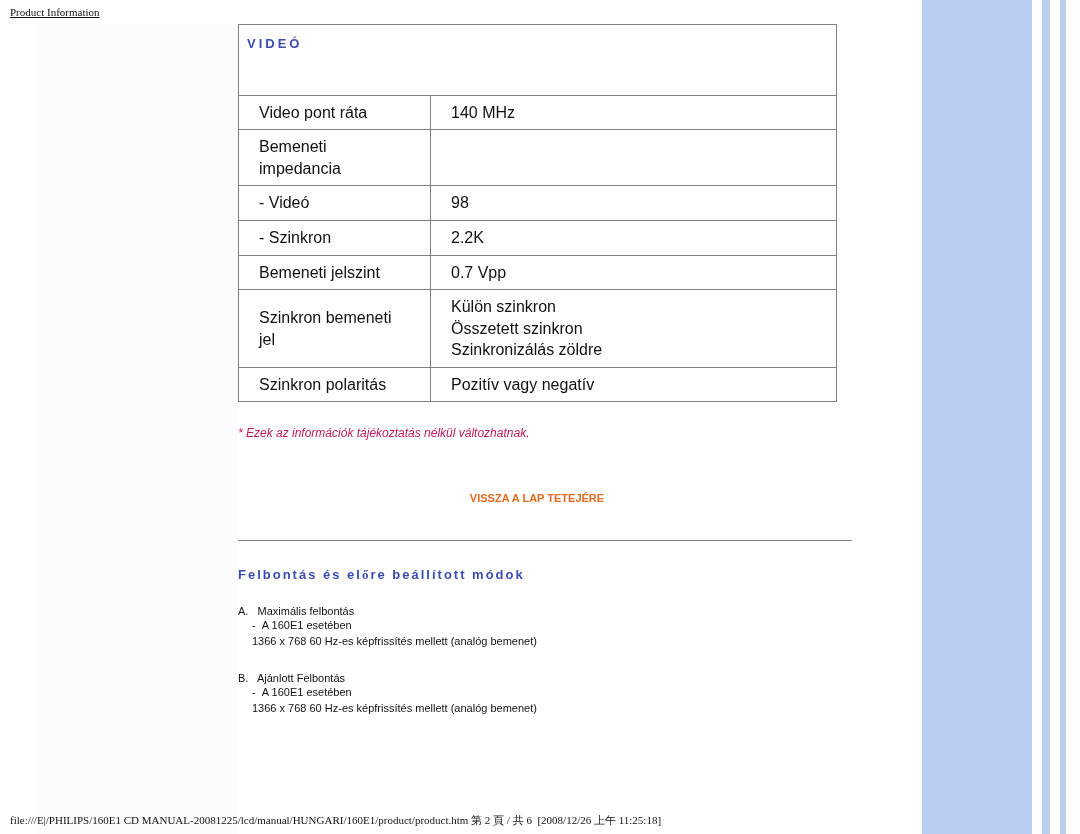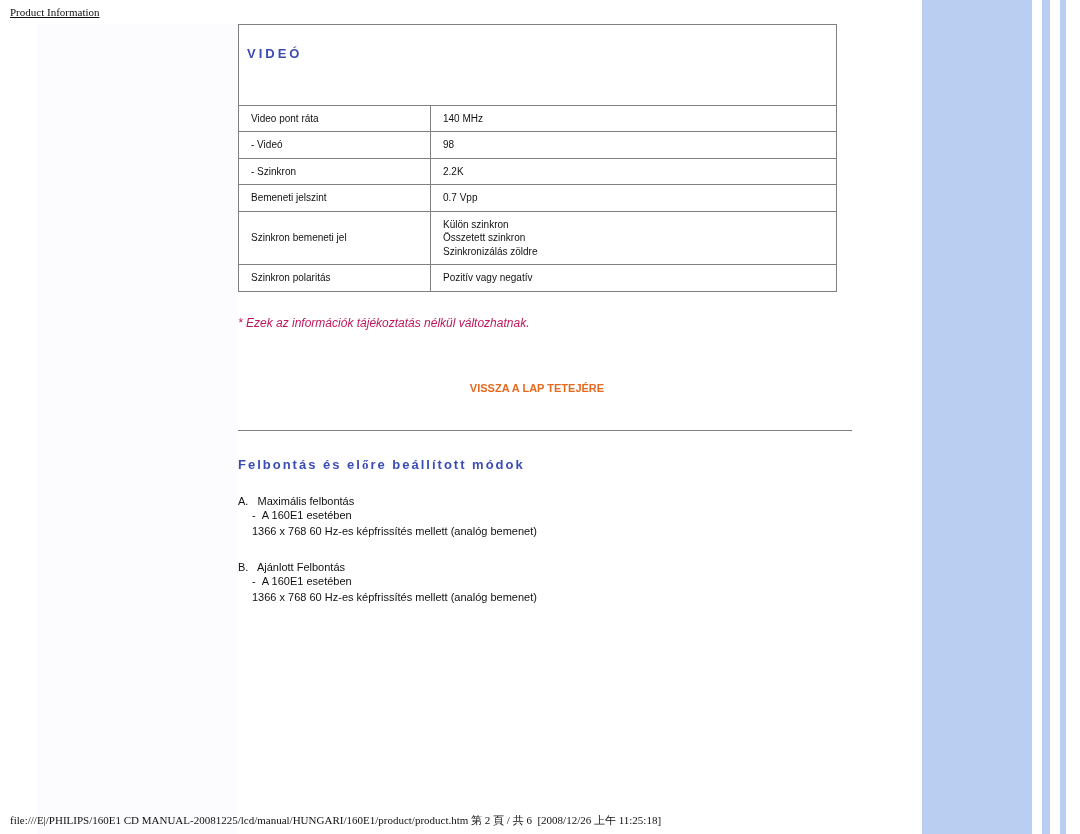--- a/index.html
+++ b/index.html
@@ -49,33 +49,33 @@
     width: 620px;
   }
 
   .spec-table {
     border-collapse: collapse;
     width: 598px;
     table-layout: fixed;
   }
   .spec-table td {
     border: 1px solid #808080;
-    font-size: 10px;
-    color: #111;
-    padding: 6px 12px;
+    font-size: 16px;
+    color: #111;
+    padding: 6px 20px;
     vertical-align: middle;
     line-height: 1.35;
   }
   .spec-table td.section-head {
     font-family: Verdana, Geneva, sans-serif;
     font-size: 13px;
     font-weight: bold;
     letter-spacing: 3px;
     color: #3b4db3;
-    padding: 20px 8px 42px 8px;
+    padding: 10px 8px 42px 8px;
     vertical-align: top;
   }
   .spec-table col.c1 { width: 192px; }
   .spec-table col.c2 { width: 406px; }
 
   .tall { padding-top: 22px; padding-bottom: 22px; }
   .tall2 { padding-top: 30px; padding-bottom: 30px; }
   .indent1 { padding-left: 32px; }
   .indent2 { padding-left: 52px; margin-left: 36px; }
 
@@ -156,20 +156,24 @@
       </colgroup>
     <tbody>
         <tr>
       <td class="section-head" colspan="2">VIDEÓ</td>
     </tr>
     <tr>
       <td>Video pont ráta</td>
       <td>140 MHz</td>
     </tr>
     <tr>
+      <td>Bemeneti impedancia</td>
+      <td></td>
+    </tr>
+    <tr>
       <td class="tall indent1">- Videó</td>
       <td class="tall">98</td>
     </tr>
     <tr>
       <td class="tall2 indent2">- Szinkron</td>
       <td class="tall2">2.2K</td>
     </tr>
     <tr>
       <td>Bemeneti jelszint</td>
       <td>0.7 Vpp</td>

